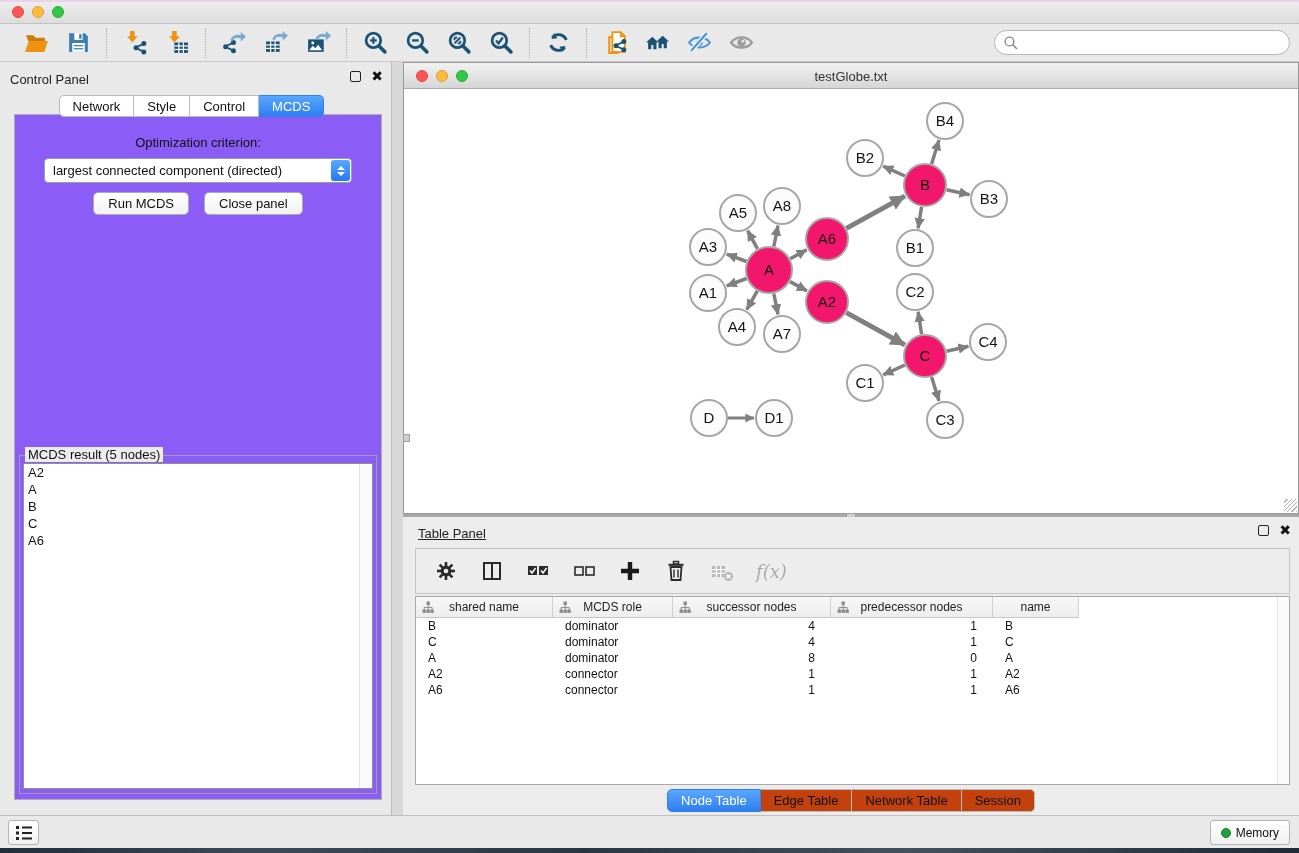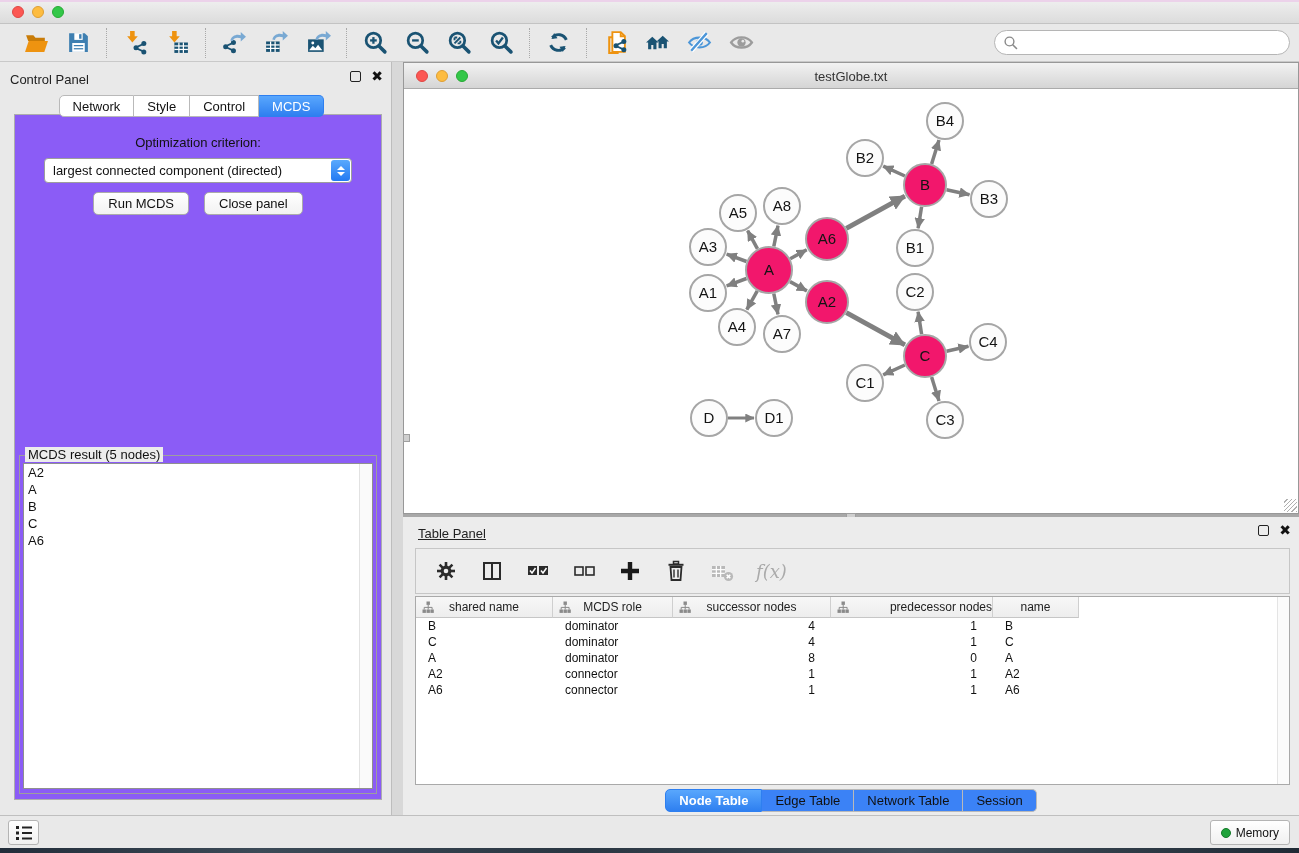--- a/index.html
+++ b/index.html
@@ -80,25 +80,25 @@
   #tp-table { position:absolute; left:12px; right:9px; top:79px; height:189px; background:#fff;
     border:1px solid #a9a9a9; overflow:hidden; }
   #tp-scroll { position:absolute; right:0; top:0; bottom:0; width:12px; background:#fbfbfb; border-left:1px solid #e4e4e4; }
   #thead { display:flex; height:21px; }
   .th { background:linear-gradient(#f7f7f7,#ededed); border-right:1px solid #cfcfcf; border-bottom:1px solid #c6c6c6;
     font-size:12px; color:#222; display:flex; align-items:center; justify-content:center; gap:5px; position:relative; }
   .th .tree-ico { position:absolute; left:6px; top:4px; }
   .trow { display:flex; height:16px; }
   .td { font-size:12px; color:#111; line-height:16px; white-space:nowrap; }
   #tp-tabs { position:absolute; left:0; right:0; top:272px; display:flex; justify-content:center; }
-  .tp-tab { padding:3px 13px; font-size:13px; background:#3b82f6; border:1px solid #b9b9b9; border-left:none;
+  .tp-tab { padding:3px 13px; font-size:13px; background:#c2410c; border:1px solid #b9b9b9; border-left:none;
     color:#111; height:23px; cursor:pointer; }
   .tp-tab:first-child { border-left:1px solid #b9b9b9; border-radius:5px 0 0 5px; }
   .tp-tab:last-child { border-radius:0 5px 5px 0; }
-  .tp-tab.active { background:linear-gradient(#59a7fd,#2e7ff0); border-color:#2e7ff0; color:#fff;font-weight:bold; }
+  .tp-tab.active { background:linear-gradient(#59a7fd,#2e7ff0); border-color:#2e7ff0; color:#fff; }
 
   
   #statusbar { left:0; top:815px; width:1299px; height:33px; background:#e9e9e9; border-top:1px solid #bfbfbf; }
   #menu-btn { position:absolute; left:8px; top:4px; width:31px; height:25px; background:linear-gradient(#fff,#f0f0f0);
     border:1px solid #b4b4b4; border-radius:3px; display:flex; align-items:center; justify-content:center; cursor:pointer; }
   #memory-btn { position:absolute; right:9px; top:4px; height:25px; background:linear-gradient(#fff,#f0f0f0);
     border:1px solid #b4b4b4; border-radius:3px; display:flex; align-items:center; gap:5px;
     padding:0 10px; font-size:12px; color:#111; cursor:pointer; }
   #memory-dot { width:10px; height:10px; border-radius:50%; background:#1fa23a; border:1px solid #157a2a; }
   #wallpaper { left:0; top:848px; width:1299px; height:5px;
@@ -591,21 +591,21 @@
             <g stroke="#8a8a8a" stroke-width="1">
               <line x1="6.2" y1="3.9" x2="6.2" y2="6.4"></line>
               <line x1="2.2" y1="6.4" x2="10.1" y2="6.4"></line>
               <line x1="2.2" y1="6.4" x2="2.2" y2="8.5"></line>
               <line x1="6.2" y1="6.4" x2="6.2" y2="8.5"></line>
               <line x1="10.1" y1="6.4" x2="10.1" y2="8.5"></line>
             </g>
           </svg>
           <span>successor nodes</span>
         </div>
-        <div class="th" style="width: 162px; justify-content: flex-end;">
+        <div class="th" style="width: 162px;">
           <svg class="tree-ico" width="12" height="13" viewBox="0 0 12 13">
             <g fill="#8a8a8a">
               <rect x="4.5" y="0.5" width="3.4" height="3.4"></rect>
               <rect x="0.5" y="8.5" width="3.4" height="3.4"></rect>
               <rect x="4.5" y="8.5" width="3.4" height="3.4"></rect>
               <rect x="8.4" y="8.5" width="3.4" height="3.4"></rect>
             </g>
             <g stroke="#8a8a8a" stroke-width="1">
               <line x1="6.2" y1="3.9" x2="6.2" y2="6.4"></line>
               <line x1="2.2" y1="6.4" x2="10.1" y2="6.4"></line>

